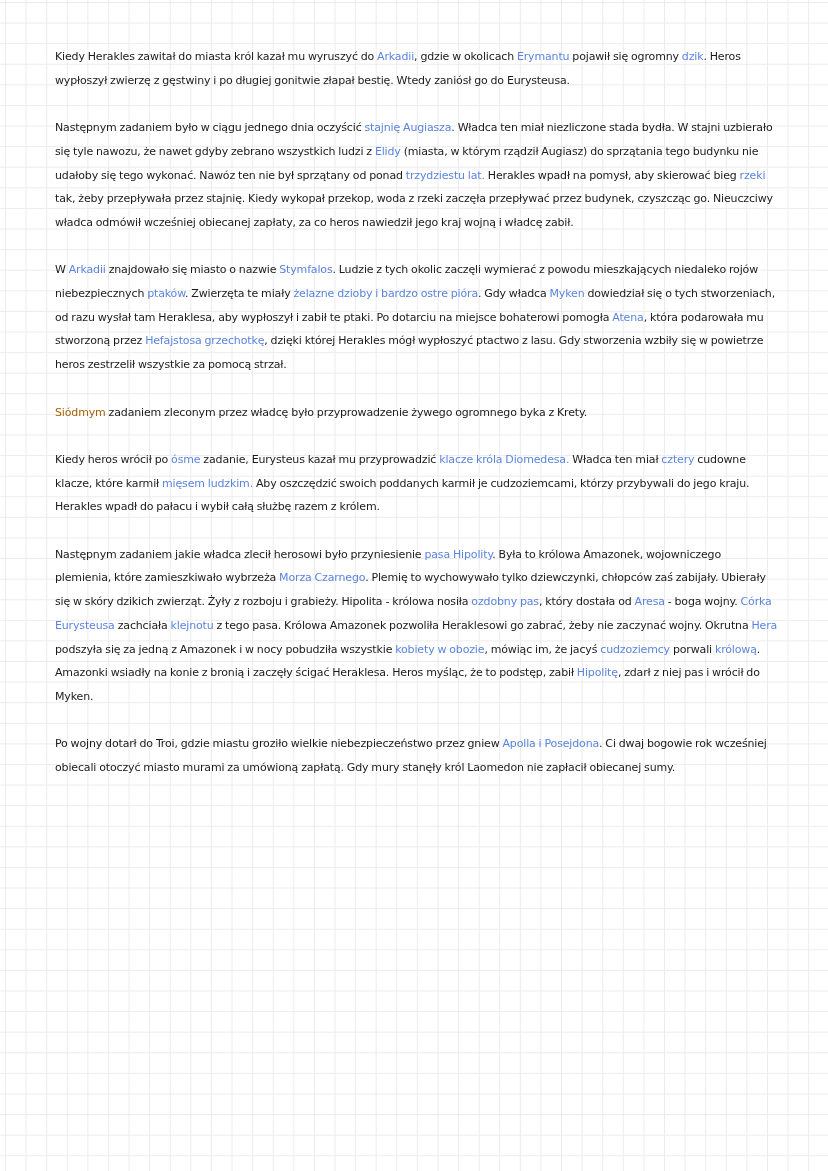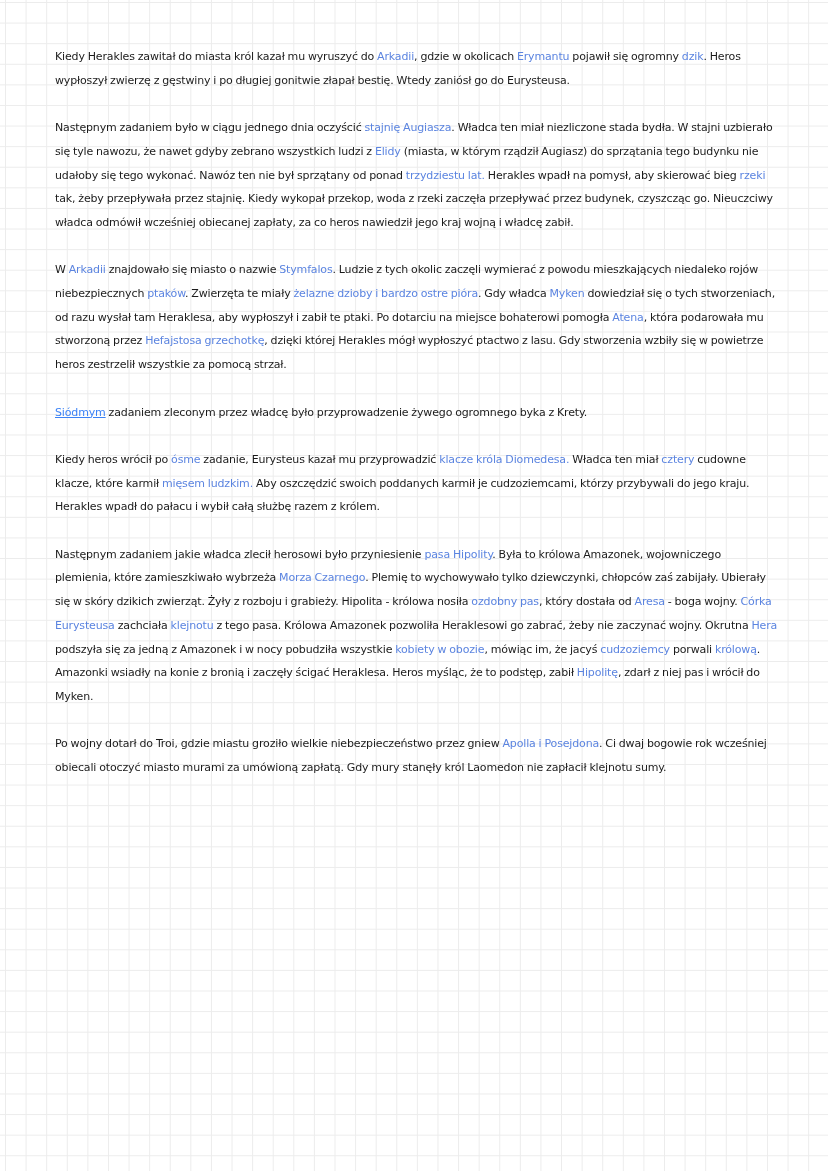--- a/index.html
+++ b/index.html
@@ -37,17 +37,17 @@
       color: #5b84e0;
     }
   </style>
 </head>
 <body>
 
 <div class="page">
   <p class="para"><span>Kiedy Herakles zawitał do miasta król kazał mu wyruszyć do </span><span class="hl" style="color: rgb(91, 132, 224);">Arkadii</span><span>, gdzie w okolicach </span><span class="hl" style="color: rgb(91, 132, 224);">Erymantu</span><span> pojawił się ogromny </span><span class="hl" style="color: rgb(91, 132, 224);">dzik</span><span>. Heros wypłoszył zwierzę z gęstwiny i po długiej gonitwie złapał bestię. Wtedy zaniósł go do Eurysteusa.</span></p>
   <p class="para"><span>Następnym zadaniem było w ciągu jednego dnia oczyścić </span><span class="hl" style="color: rgb(91, 132, 224);">stajnię Augiasza</span><span>. Władca ten miał niezliczone stada bydła. W stajni uzbierało się tyle nawozu, że nawet gdyby zebrano wszystkich ludzi z </span><span class="hl" style="color: rgb(91, 132, 224);">Elidy</span><span> (miasta, w którym rządził Augiasz) do sprzątania tego budynku nie udałoby się tego wykonać. Nawóz ten nie był sprzątany od ponad </span><span class="hl" style="color: rgb(91, 132, 224);">trzydziestu lat.</span><span> Herakles wpadł na pomysł, aby skierować bieg </span><span class="hl" style="color: rgb(91, 132, 224);">rzeki</span><span> tak, żeby przepływała przez stajnię. Kiedy wykopał przekop, woda z rzeki zaczęła przepływać przez budynek, czyszcząc go. Nieuczciwy władca odmówił wcześniej obiecanej zapłaty, za co heros nawiedził jego kraj wojną i władcę zabił.</span></p>
   <p class="para"><span>W </span><span class="hl" style="color: rgb(91, 132, 224);">Arkadii</span><span> znajdowało się miasto o nazwie </span><span class="hl" style="color: rgb(91, 132, 224);">Stymfalos</span><span>. Ludzie z tych okolic zaczęli wymierać z powodu mieszkających niedaleko rojów niebezpiecznych </span><span class="hl" style="color: rgb(91, 132, 224);">ptaków</span><span>. Zwierzęta te miały </span><span class="hl" style="color: rgb(91, 132, 224);">żelazne dzioby i bardzo ostre pióra</span><span>. Gdy władca </span><span class="hl" style="color: rgb(91, 132, 224);">Myken</span><span> dowiedział się o tych stworzeniach, od razu wysłał tam Heraklesa, aby wypłoszył i zabił te ptaki. Po dotarciu na miejsce bohaterowi pomogła </span><span class="hl" style="color: rgb(91, 132, 224);">Atena</span><span>, która podarowała mu stworzoną przez </span><span class="hl" style="color: rgb(91, 132, 224);">Hefajstosa grzechotkę</span><span>, dzięki której Herakles mógł wypłoszyć ptactwo z lasu. Gdy stworzenia wzbiły się w powietrze heros zestrzelił wszystkie za pomocą strzał.</span></p>
-  <p class="para"><span class="hl" style="color: #3b82f6; text-decoration: underline;">Siódmym</span><span> zadaniem zleconym przez władcę było przyprowadzenie żywego ogromnego byka z Krety.</span></p>
+  <p class="para"><span class="hl" style="color: #a16207;">Siódmym</span><span> zadaniem zleconym przez władcę było przyprowadzenie żywego ogromnego byka z Krety.</span></p>
   <p class="para"><span>Kiedy heros wrócił po </span><span class="hl" style="color: rgb(91, 132, 224);">ósme</span><span> zadanie, Eurysteus kazał mu przyprowadzić </span><span class="hl" style="color: rgb(91, 132, 224);">klacze króla Diomedesa.</span><span> Władca ten miał </span><span class="hl" style="color: rgb(91, 132, 224);">cztery</span><span>  cudowne klacze, które karmił </span><span class="hl" style="color: rgb(91, 132, 224);">mięsem ludzkim.</span><span> Aby oszczędzić swoich poddanych karmił je cudzoziemcami, którzy przybywali do jego kraju. Herakles wpadł do pałacu i wybił całą służbę razem z królem.</span></p>
   <p class="para"><span>Następnym zadaniem jakie władca zlecił herosowi było przyniesienie </span><span class="hl" style="color: rgb(91, 132, 224);">pasa Hipolity</span><span>. Była to królowa Amazonek, wojowniczego plemienia, które zamieszkiwało wybrzeża </span><span class="hl" style="color: rgb(91, 132, 224);">Morza Czarnego</span><span>. Plemię to wychowywało tylko dziewczynki, chłopców zaś zabijały. Ubierały się w skóry dzikich zwierząt. Żyły z rozboju i grabieży. Hipolita - królowa nosiła </span><span class="hl" style="color: rgb(91, 132, 224);">ozdobny pas</span><span>, który dostała od </span><span class="hl" style="color: rgb(91, 132, 224);">Aresa</span><span> - boga wojny. </span><span class="hl" style="color: rgb(91, 132, 224);">Córka Eurysteusa</span><span> zachciała </span><span class="hl" style="color: rgb(91, 132, 224);">klejnotu</span><span> z tego pasa. Królowa Amazonek pozwoliła Heraklesowi go zabrać, żeby nie zaczynać wojny. Okrutna </span><span class="hl" style="color: rgb(91, 132, 224);">Hera</span><span> podszyła się za jedną z Amazonek i w nocy pobudziła wszystkie </span><span class="hl" style="color: rgb(91, 132, 224);">kobiety w obozie</span><span>, mówiąc im, że jacyś </span><span class="hl" style="color: rgb(91, 132, 224);">cudzoziemcy</span><span> porwali </span><span class="hl" style="color: rgb(91, 132, 224);">królową</span><span>. Amazonki wsiadły na konie z bronią i zaczęły ścigać Heraklesa. Heros myśląc, że to podstęp, zabił </span><span class="hl" style="color: rgb(91, 132, 224);">Hipolitę</span><span>, zdarł z niej pas i wrócił do Myken.</span></p>
-  <p class="para"><span>Po wojny dotarł do Troi, gdzie miastu groziło wielkie niebezpieczeństwo przez gniew </span><span class="hl" style="color: rgb(91, 132, 224);">Apolla i Posejdona</span><span>. Ci dwaj bogowie rok wcześniej obiecali otoczyć miasto murami za umówioną zapłatą. Gdy mury stanęły król Laomedon nie zapłacił klejnotu sumy.</span></p>
+  <p class="para"><span>Po wojny dotarł do Troi, gdzie miastu groziło wielkie niebezpieczeństwo przez gniew </span><span class="hl" style="color: rgb(91, 132, 224);">Apolla i Posejdona</span><span>. Ci dwaj bogowie rok wcześniej obiecali otoczyć miasto murami za umówioną zapłatą. Gdy mury stanęły król Laomedon nie zapłacił obiecanej sumy.</span></p>
 </div>
 
 </body></html>

